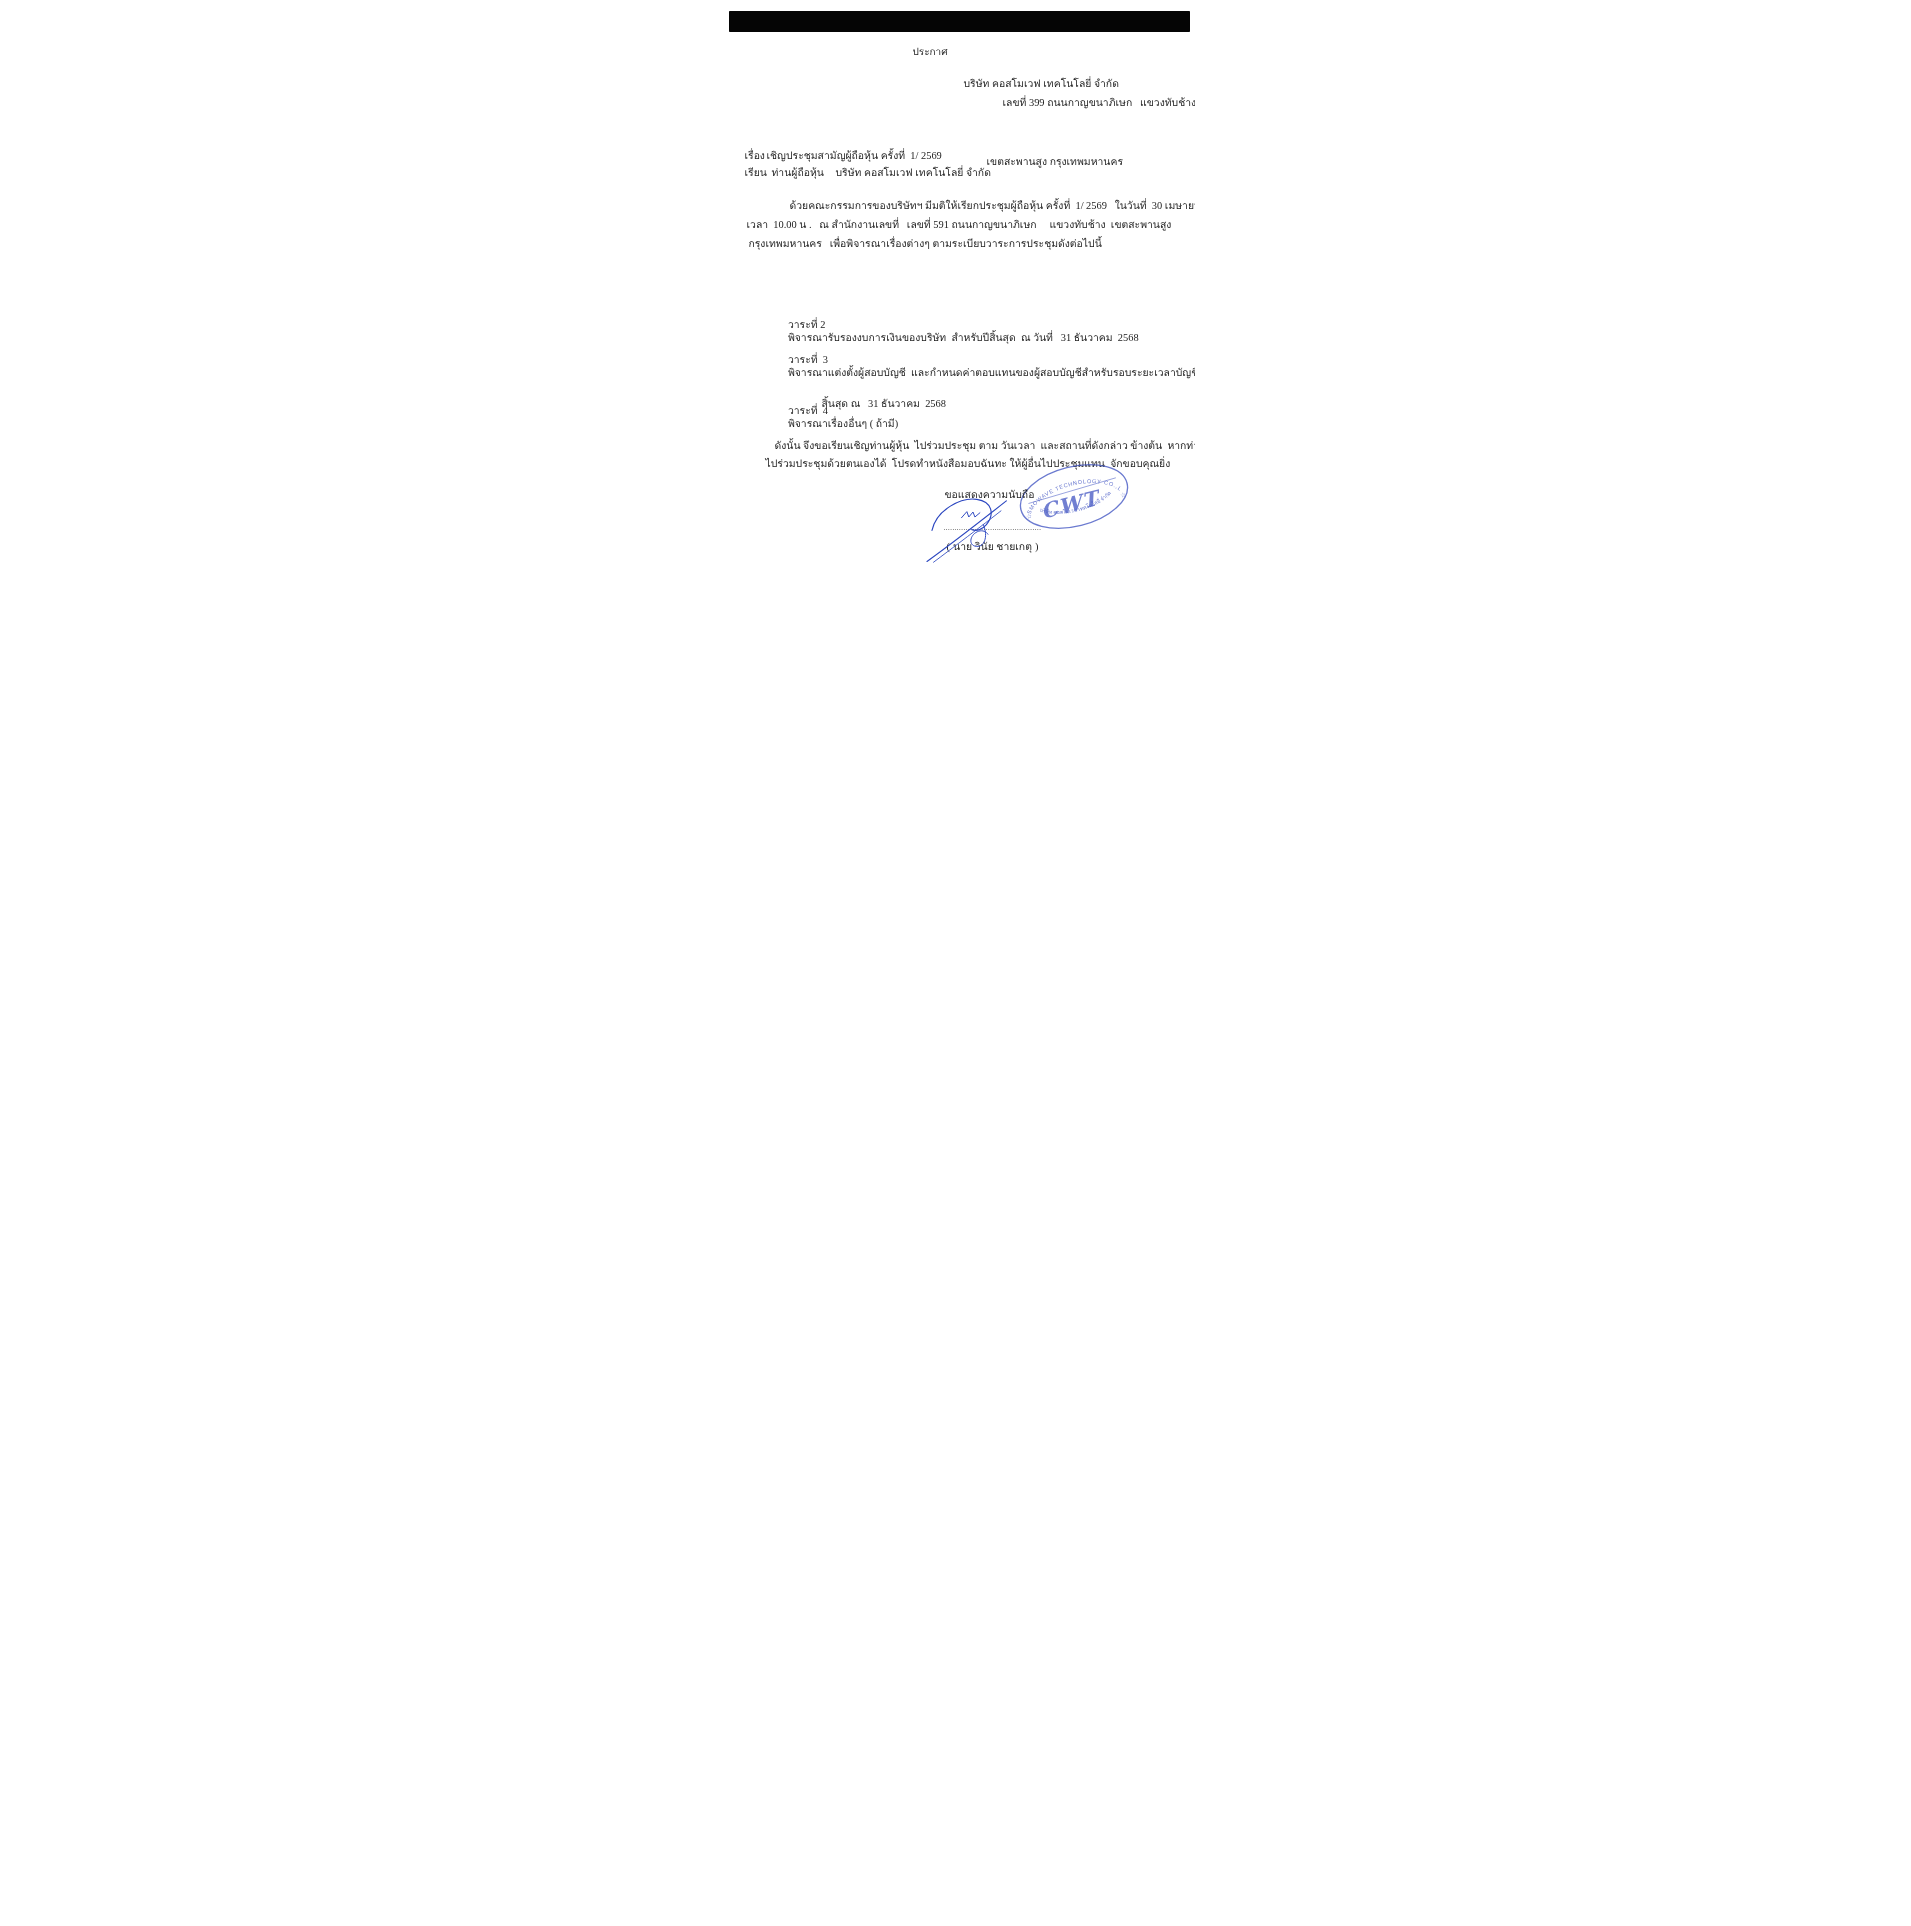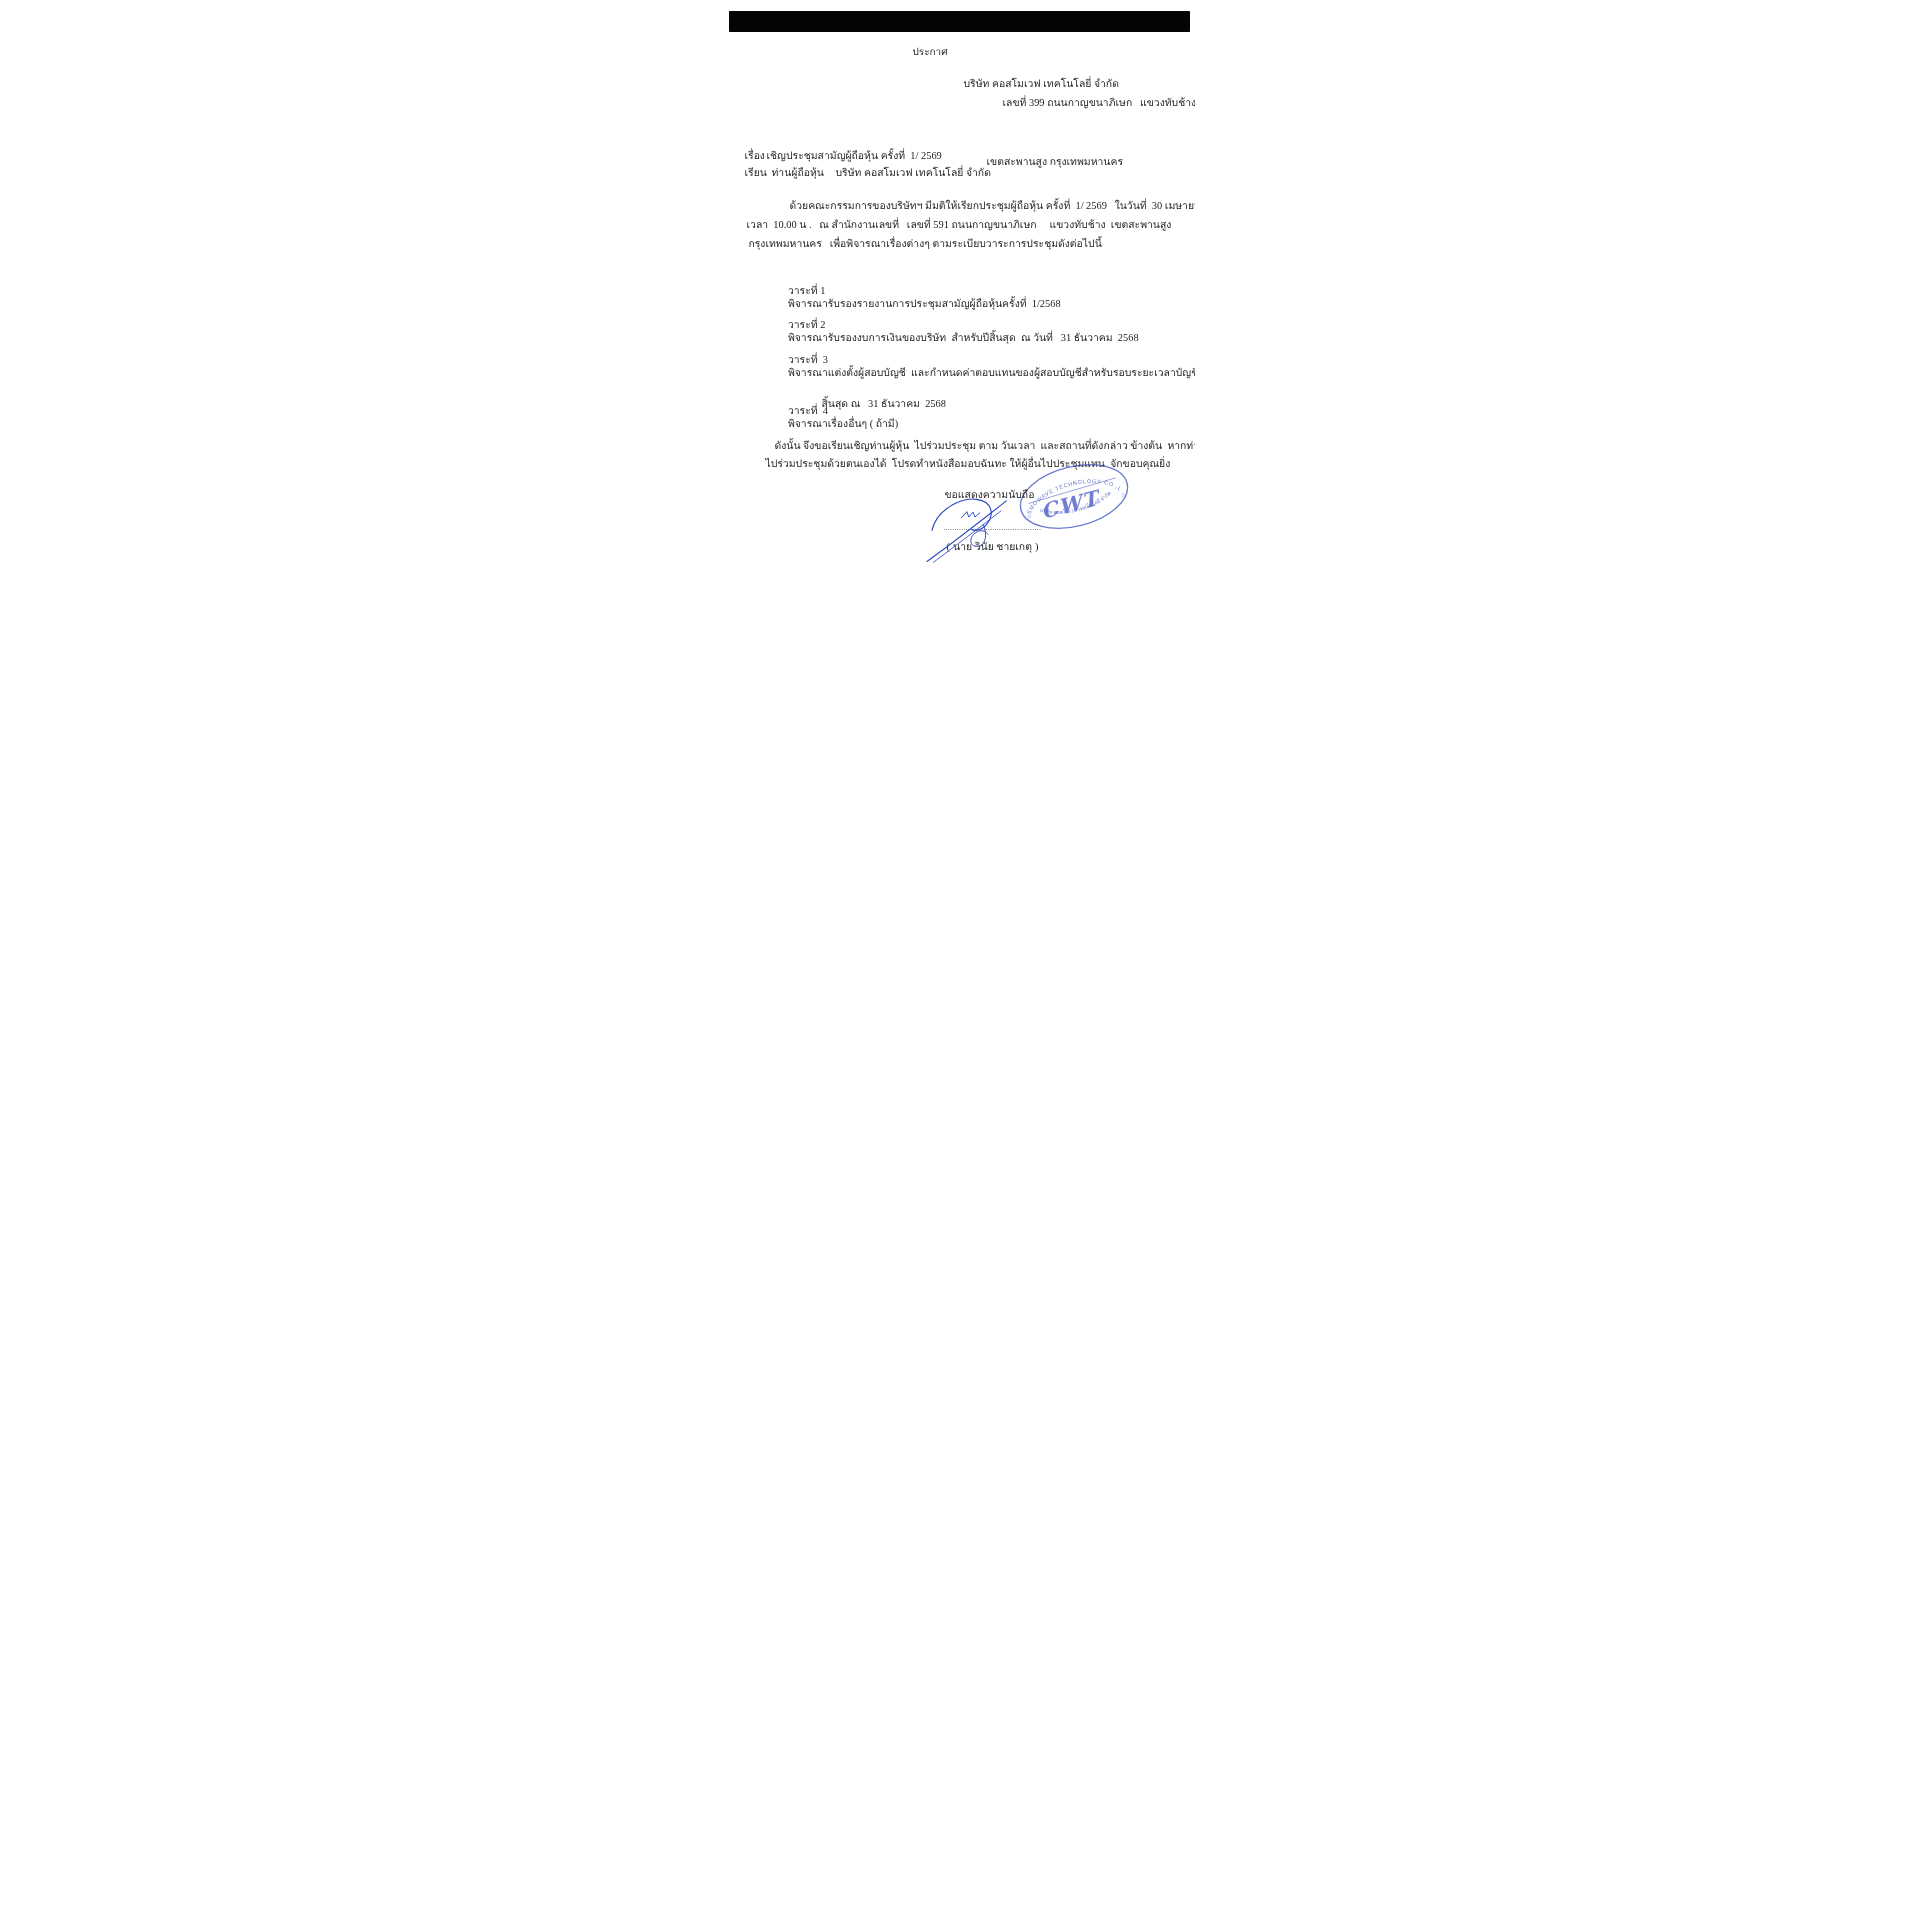--- a/index.html
+++ b/index.html
@@ -71,24 +71,20 @@
   <div class="line" style="left:50px;top:149px;">เชิญประชุมสามัญผู้ถือหุ้น ครั้งที่  1/ 2569</div>
 
   <div class="line" style="left:28px;top:166px;">เรียน</div>
   <div class="line" style="left:55px;top:166px;">ท่านผู้ถือหุ้น</div>
   <div class="line" style="left:119px;top:166px;">บริษัท คอสโมเวฟ เทคโนโลยี่ จำกัด</div>
 
   <div class="line" style="left:73px;top:199px;">ด้วยคณะกรรมการของบริษัทฯ มีมติให้เรียกประชุมผู้ถือหุ้น ครั้งที่  1/ 2569   ในวันที่  30 เมษายน  2569่</div>
   <div class="line" style="left:30px;top:218px;">เวลา  10.00 น .   ณ สำนักงานเลขที่   เลขที่ 591 ถนนกาญขนาภิเษก     แขวงทับช้าง  เขตสะพานสูง</div>
   <div class="line" style="left:32px;top:237px;">กรุงเทพมหานคร   เพื่อพิจารณาเรื่องต่างๆ ตามระเบียบวาระการประชุมดังต่อไปนี้</div>
 
-  <div class="line" style="left:61px;top:270px;">
-    <span class="agenda-no">วาระที่ 1</span>
-    <span>พิจารณารับรองรายงานการประชุมสามัญผู้ถือหุ้นครั้งที่  1/2568</span>
-  </div>
 
   <div class="line" style="left:61px;top:304px;">
     <span class="agenda-no">วาระที่ 2</span>
     <span>พิจารณารับรองงบการเงินของบริษัท  สำหรับปีสิ้นสุด  ณ วันที่   31 ธันวาคม  2568</span>
   </div>
 
   <div class="line" style="left:61px;top:339px;">
     <span class="agenda-no">วาระที่  3</span>
     <span>พิจารณาแต่งตั้งผู้สอบบัญชี  และกำหนดค่าตอบแทนของผู้สอบบัญชีสำหรับรอบระยะเวลาบัญชี</span>
   </div>

